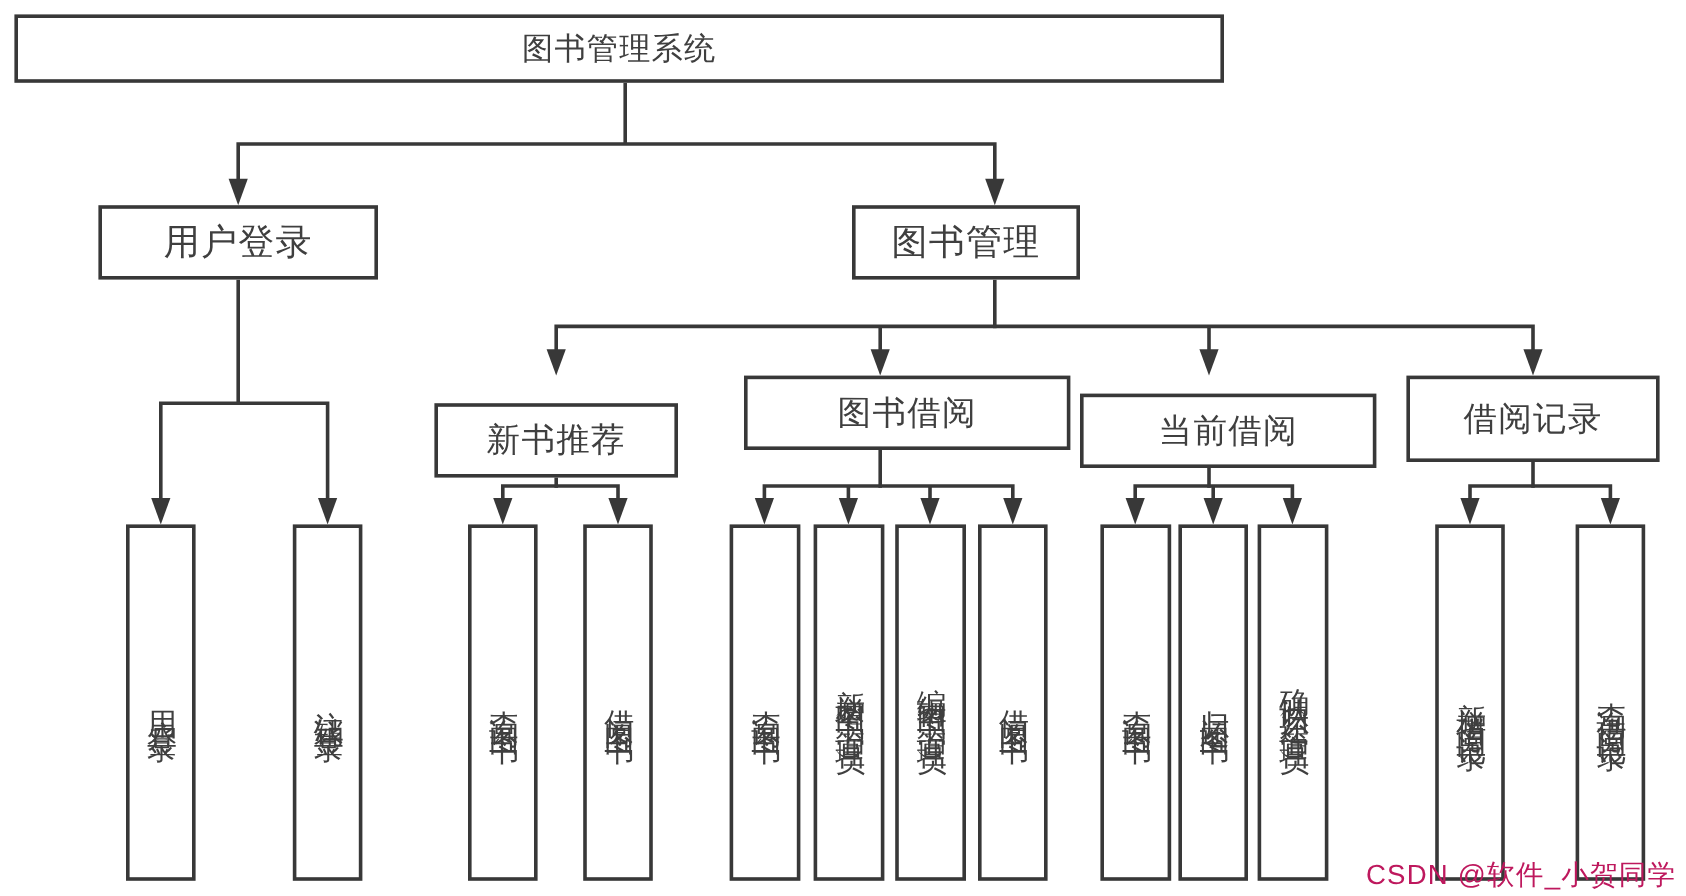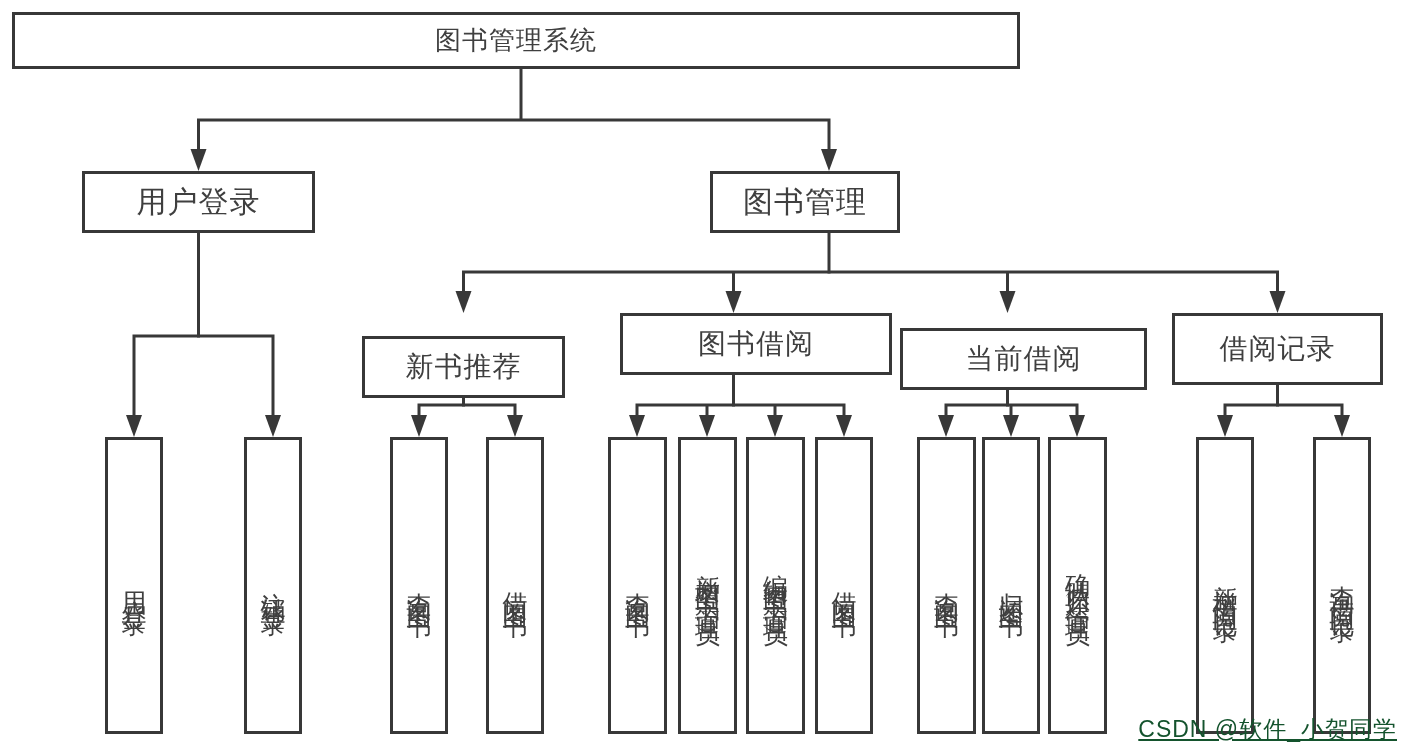--- a/index.html
+++ b/index.html
@@ -32,24 +32,23 @@
     line-height:1;
     color:#3f3f3f;
   }
   #connectors{position:absolute;left:0;top:0;}
   #connectors path{stroke:#383838;stroke-width:3;fill:none;}
   #connectors path.arrow{fill:#383838;stroke:none;}
   .watermark{
     position:absolute;
     right:8px;bottom:2px;
     font-size:23px;
-    color:#14532d;
+    color:#be185d;
     letter-spacing:1px;
     white-space:nowrap;
-    text-decoration:underline;
   }
 </style>
 </head>
 <body>
 
 <div id="stage">
 
   <svg id="connectors" width="1405" height="747" viewBox="0 0 1405 747">
 
     <g>

